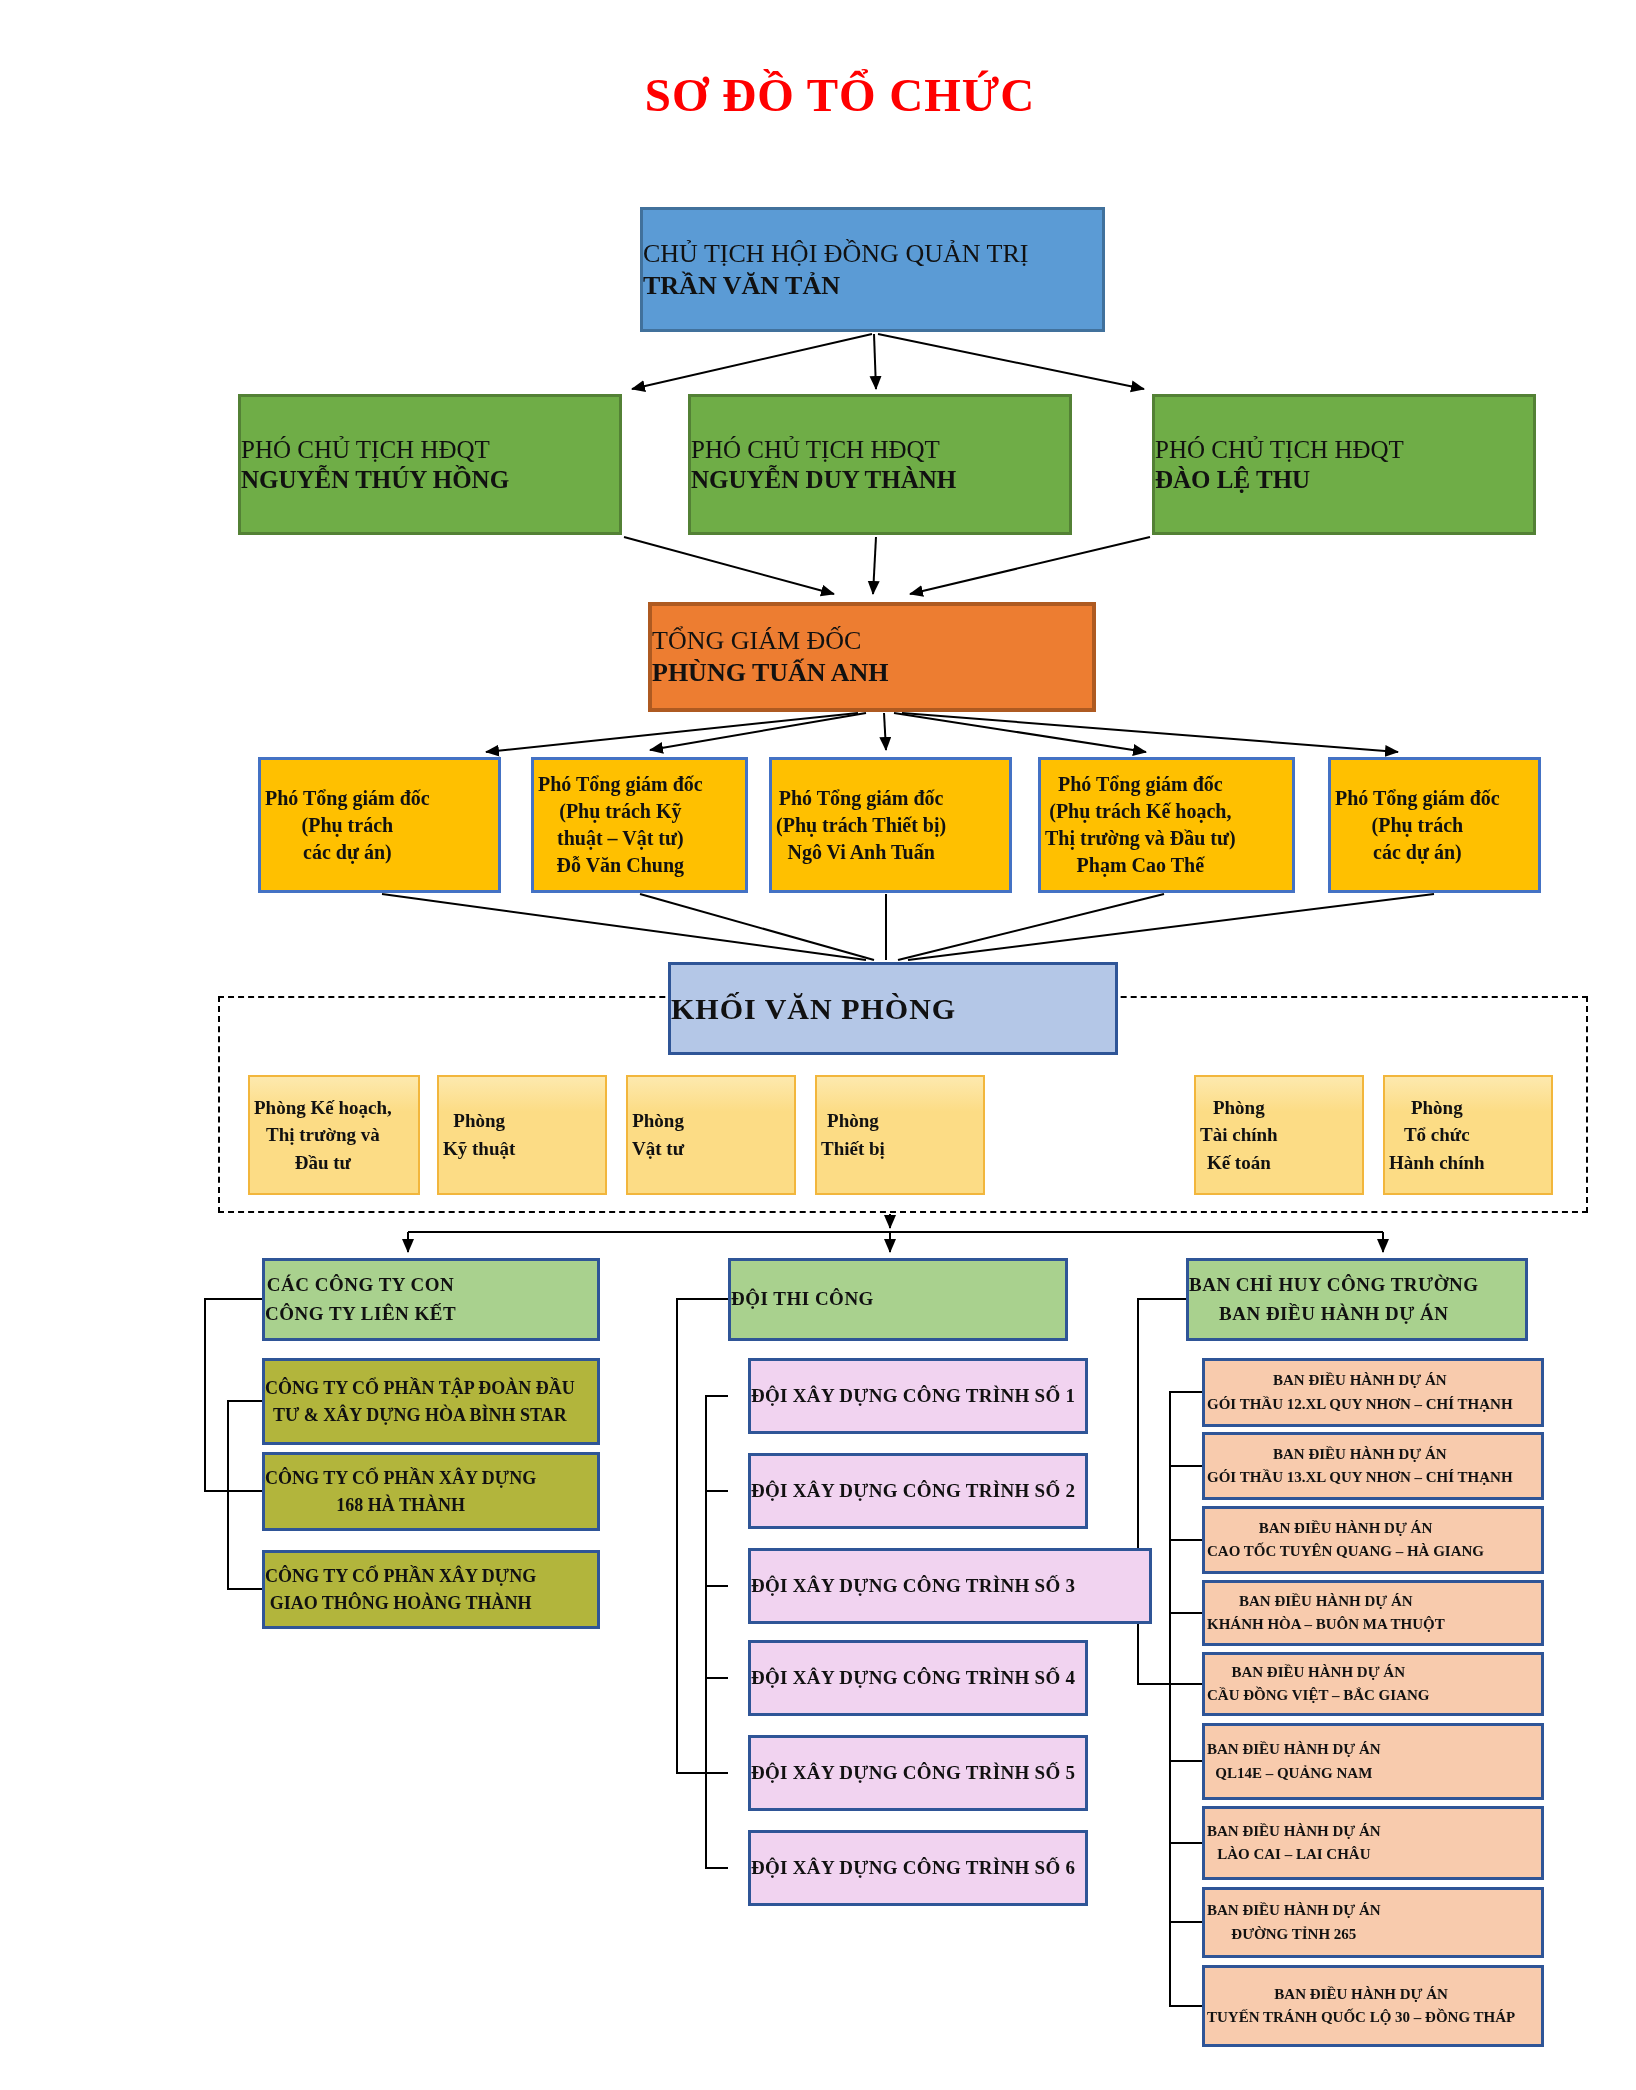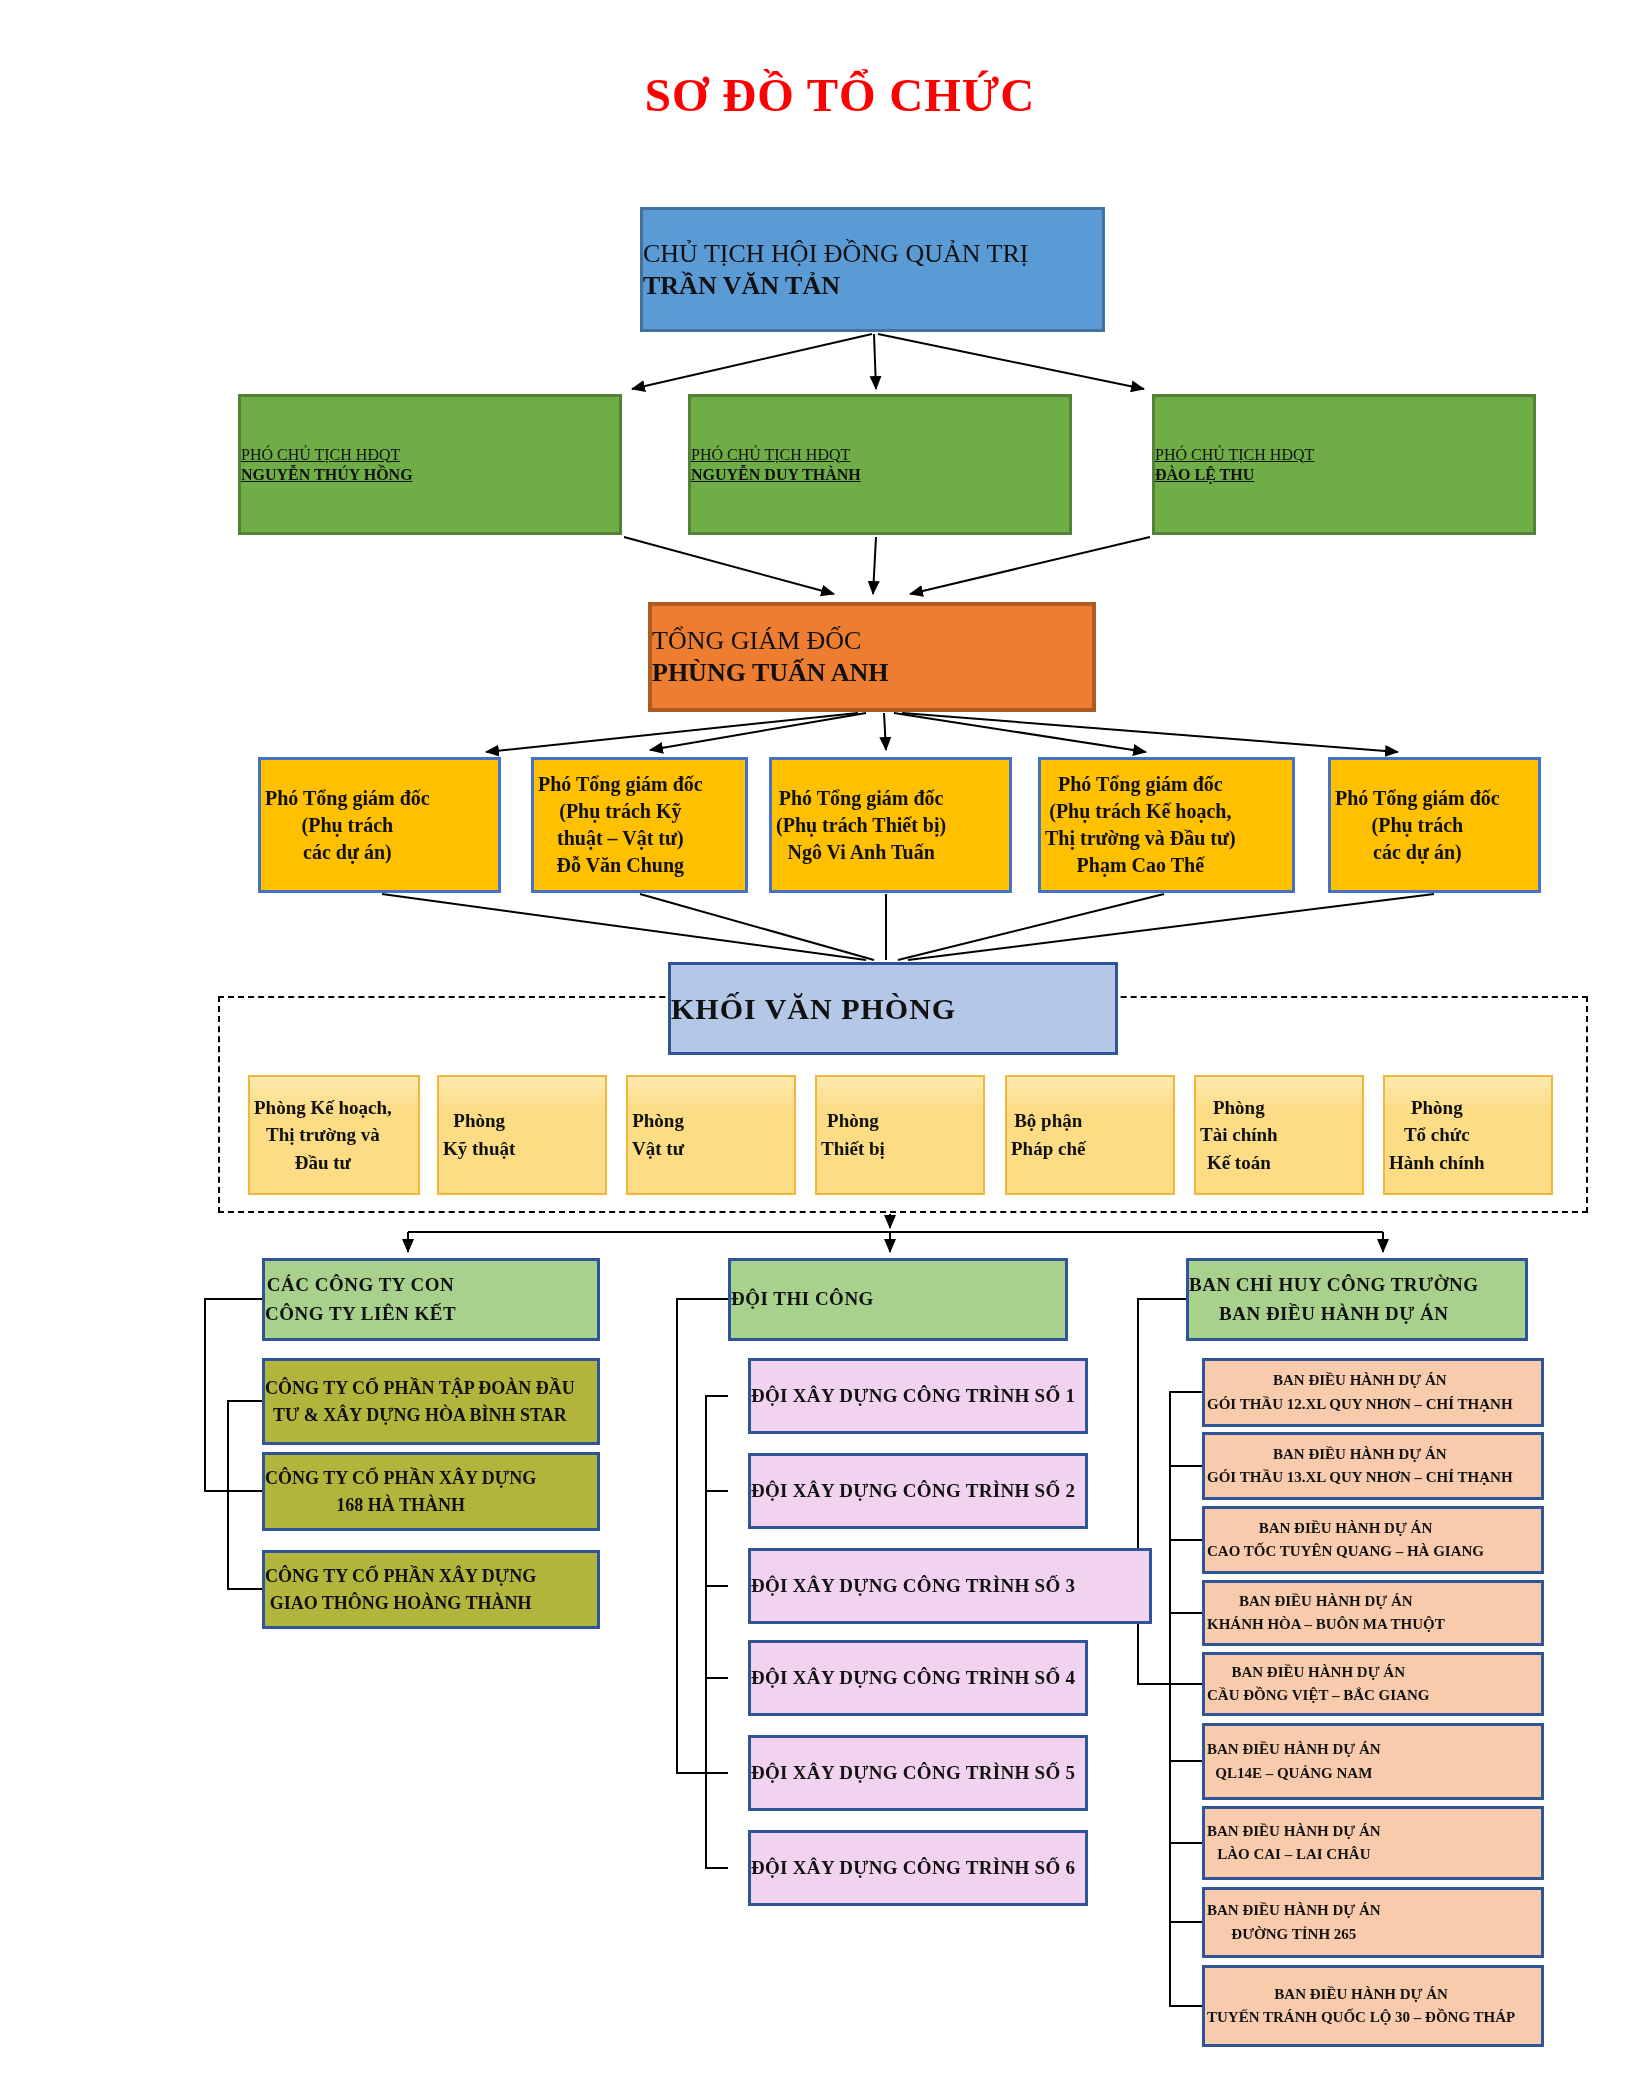--- a/index.html
+++ b/index.html
@@ -15,21 +15,21 @@
   }
   .box{
     position:absolute;box-sizing:border-box;display:flex;flex-direction:column;
     align-items:flex-start;justify-content:center;text-align:center;z-index:2;
   }
   .pre{white-space:pre-line;}
   .role{font-size:26px;}
   .person{font-size:26px;font-weight:bold;margin-top:2px;}
   .chairman{background:var(--chairman_fill);border:3px solid var(--chairman_border);}
   .vice{background:var(--vice_fill);border:3px solid var(--vice_border);}
-  .vice .role,.vice .person{font-size:16px;text-decoration:underline;}
+  .vice .role,.vice .person{font-size:25px;}
   .ceo{background:var(--ceo_fill);border:4px solid var(--ceo_border);}
   .deputy{
     background:var(--deputy_fill);border:3px solid var(--deputy_border);
     font-size:20px;font-weight:bold;line-height:1.35;padding:4px;
   }
   .office{
     background:var(--office_fill);border:3px solid var(--office_border);
     font-size:30px;font-weight:bold;letter-spacing:1px;z-index:3;
   }
   .dashed-frame{
@@ -165,22 +165,20 @@
 
   <div class="box dept pre" style="left:248px;top:1075px;width:172px;height:120px">Phòng Kế hoạch,
 Thị trường và
 Đầu tư</div>
   <div class="box dept pre" style="left:437px;top:1075px;width:170px;height:120px">Phòng
 Kỹ thuật</div>
   <div class="box dept pre" style="left:626px;top:1075px;width:170px;height:120px">Phòng
 Vật tư</div>
   <div class="box dept pre" style="left:815px;top:1075px;width:170px;height:120px">Phòng
 Thiết bị</div>
-  <div class="box dept pre" style="left:1005px;top:1075px;width:170px;height:120px">Bộ phận
-Pháp chế</div>
   <div class="box dept pre" style="left:1194px;top:1075px;width:170px;height:120px">Phòng
 Tài chính
 Kế toán</div>
   <div class="box dept pre" style="left:1383px;top:1075px;width:170px;height:120px">Phòng
 Tổ chức
 Hành chính</div>
 
   <div class="box section-header pre" style="left:262px;top:1258px;width:338px;height:83px">CÁC CÔNG TY CON
 CÔNG TY LIÊN KẾT</div>
   <div class="box section-header pre" style="left:728px;top:1258px;width:340px;height:83px">ĐỘI THI CÔNG</div>

